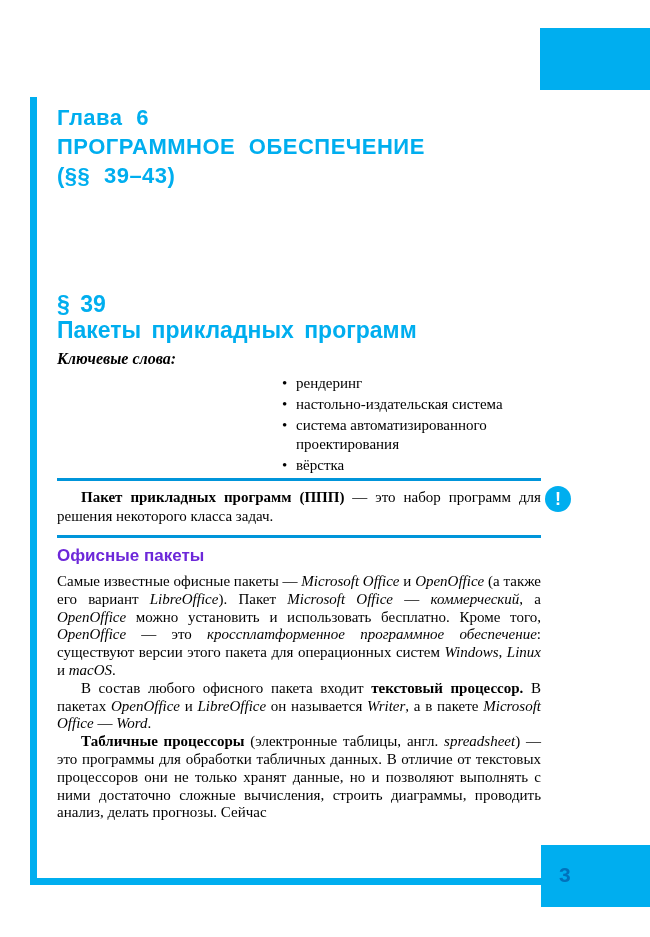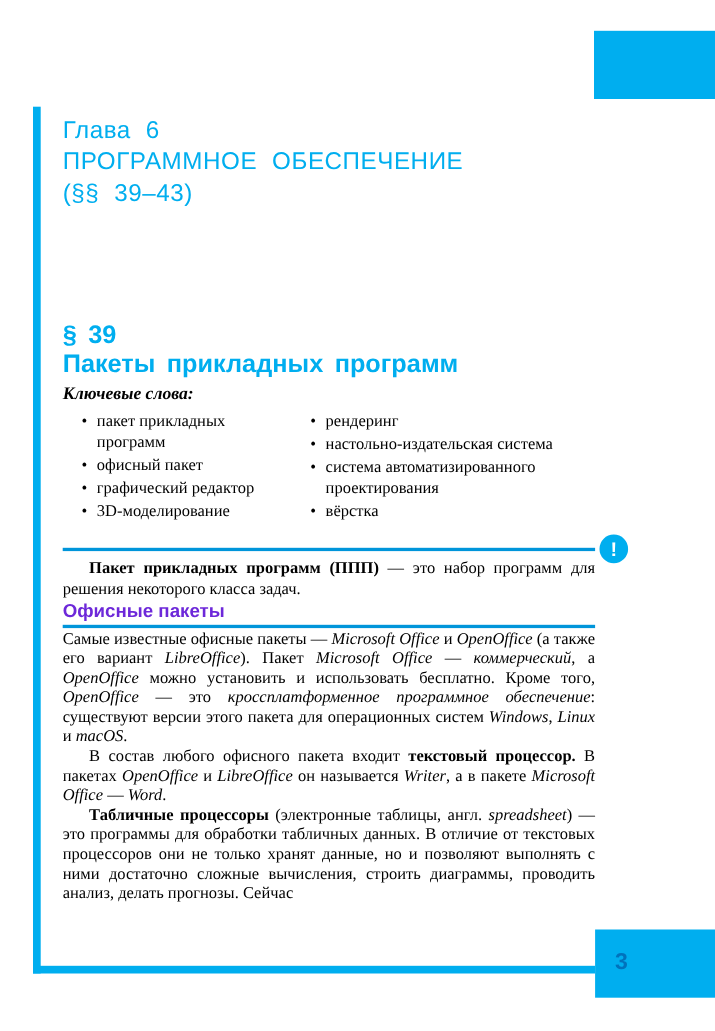--- a/index.html
+++ b/index.html
@@ -20,21 +20,21 @@
   .corner-block{ position: absolute; left: 541px; top: 845px; width: 109px; height: 62px;  background: #00AEEF; }
   .page-number {
     position: absolute; left: 559px; top: 863px;
     font-family: "Liberation Sans", sans-serif;
     font-weight: bold; font-size: 21px; color: #0072BC;
   }
   
   .chapter {
     position: absolute; left: 57px; top: 103px; width: 484px;
     font-family: "Liberation Sans", sans-serif;
-    font-weight: normal; font-size: 22px; line-height: 29px;
+    font-weight: bold; font-size: 22px; line-height: 29px;
     letter-spacing: 0.5px; word-spacing: 7px;
     color: #00AEEF;
   }
   .section {
     position: absolute; left: 57px; top: 291px; width: 484px;
     font-family: "Liberation Sans", sans-serif;
     font-weight: bold; font-size: 23px; line-height: 26px;
     word-spacing: 4px;
     color: #00AEEF;
   }
@@ -46,23 +46,23 @@
   .kw-col { position: absolute; top: 374px; margin: 0; padding: 0; }
   .kw-col1 { left: 72px;  width: 168px; }
   .kw-col2 { left: 280px; width: 252px; }
   .kw-col li {
     list-style: none; position: relative; padding-left: 16px;
     font-size: 15px; line-height: 19px; margin: 0 0 2px 0;
   }
   .kw-col li::before { content: "\2022"; position: absolute; left: 2px; }
   
   .defbox {
-    position: absolute; left: 57px; top: 498px; width: 484px;
+    position: absolute; left: 57px; top: 478px; width: 484px;
     border-top: 3px solid #0095DA; border-bottom: 3px solid #0095DA;
-    padding: 7px 0 22px 0;
+    padding: 7px 0 9px 0;
     font-size: 15px; line-height: 19px; text-align: justify;
   }
   .defbox p { margin: 0; text-indent: 24px; }
   .alert-icon {
     position: absolute; left: 545px; top: 486px;
     width: 26px; height: 26px; border-radius: 50%;
     background: #00AEEF; color: #fff;
     font-family: "Liberation Sans", sans-serif;
     font-weight: bold; font-size: 18px; line-height: 26px;
     text-align: center;
@@ -98,26 +98,20 @@
     <div>ПРОГРАММНОЕ ОБЕСПЕЧЕНИЕ</div>
     <div>(§§ 39–43)</div>
   </div>
 
   <div class="section">
     <div>§ 39</div>
     <div>Пакеты прикладных программ</div>
   </div>
 
   <div class="kw-label">Ключевые слова:</div>
-  <ul class="kw-col kw-col1">
-    <li>пакет прикладных программ</li>
-    <li>офисный пакет</li>
-    <li>графический редактор</li>
-    <li>3D-моделирование</li>
-  </ul>
   <ul class="kw-col kw-col2">
     <li>рендеринг</li>
     <li>настольно-издательская система</li>
     <li>система автоматизированного проектирования</li>
     <li>вёрстка</li>
   </ul>
 
   <div class="defbox">
     <p><span class="bold">Пакет прикладных программ (ППП)</span><span> — это набор программ для решения некоторого класса задач.</span></p>
   </div>

